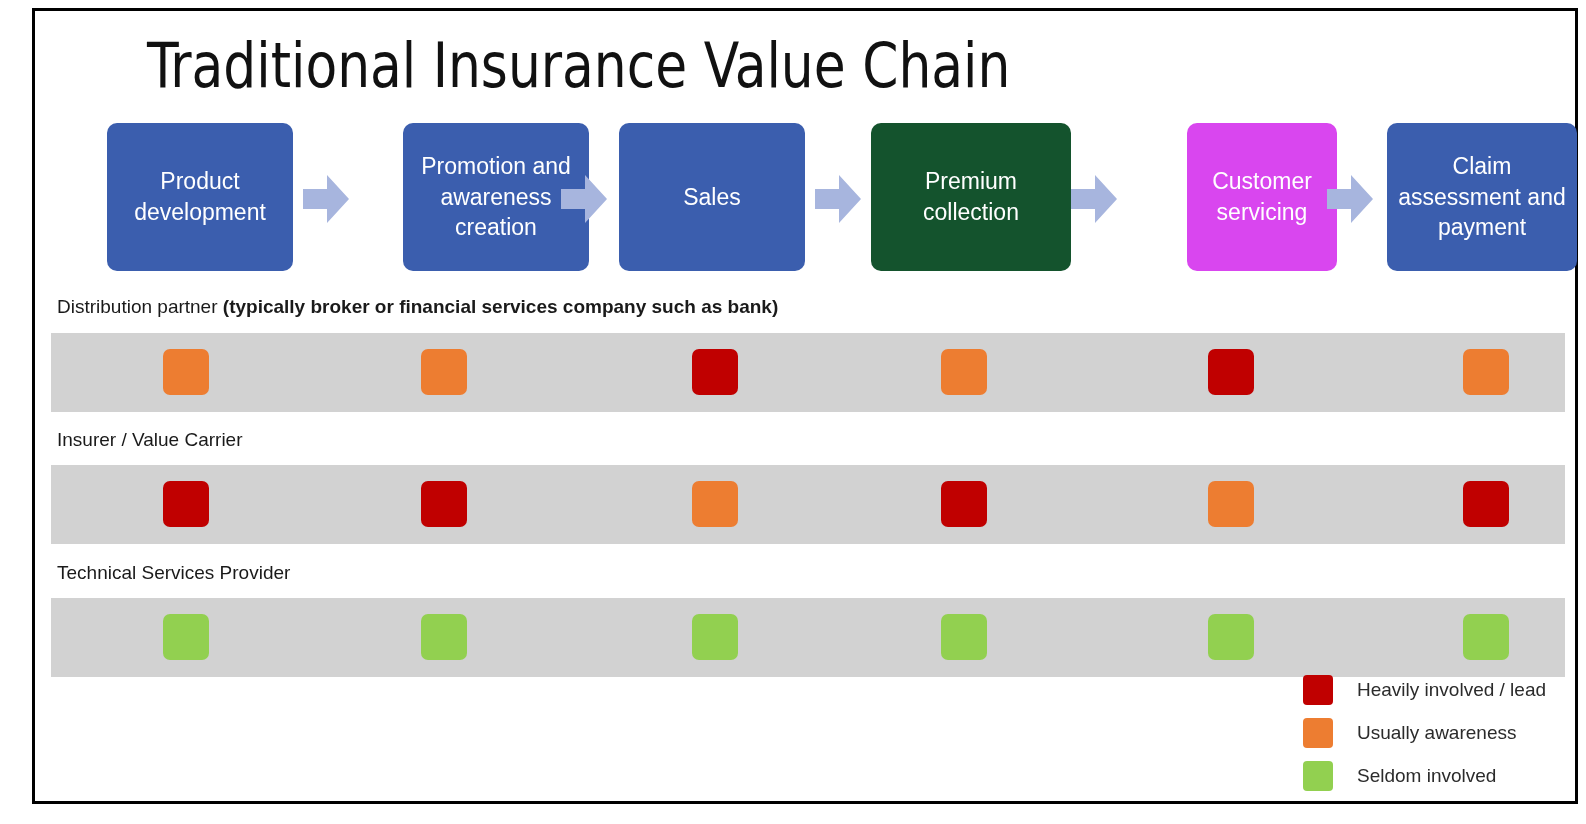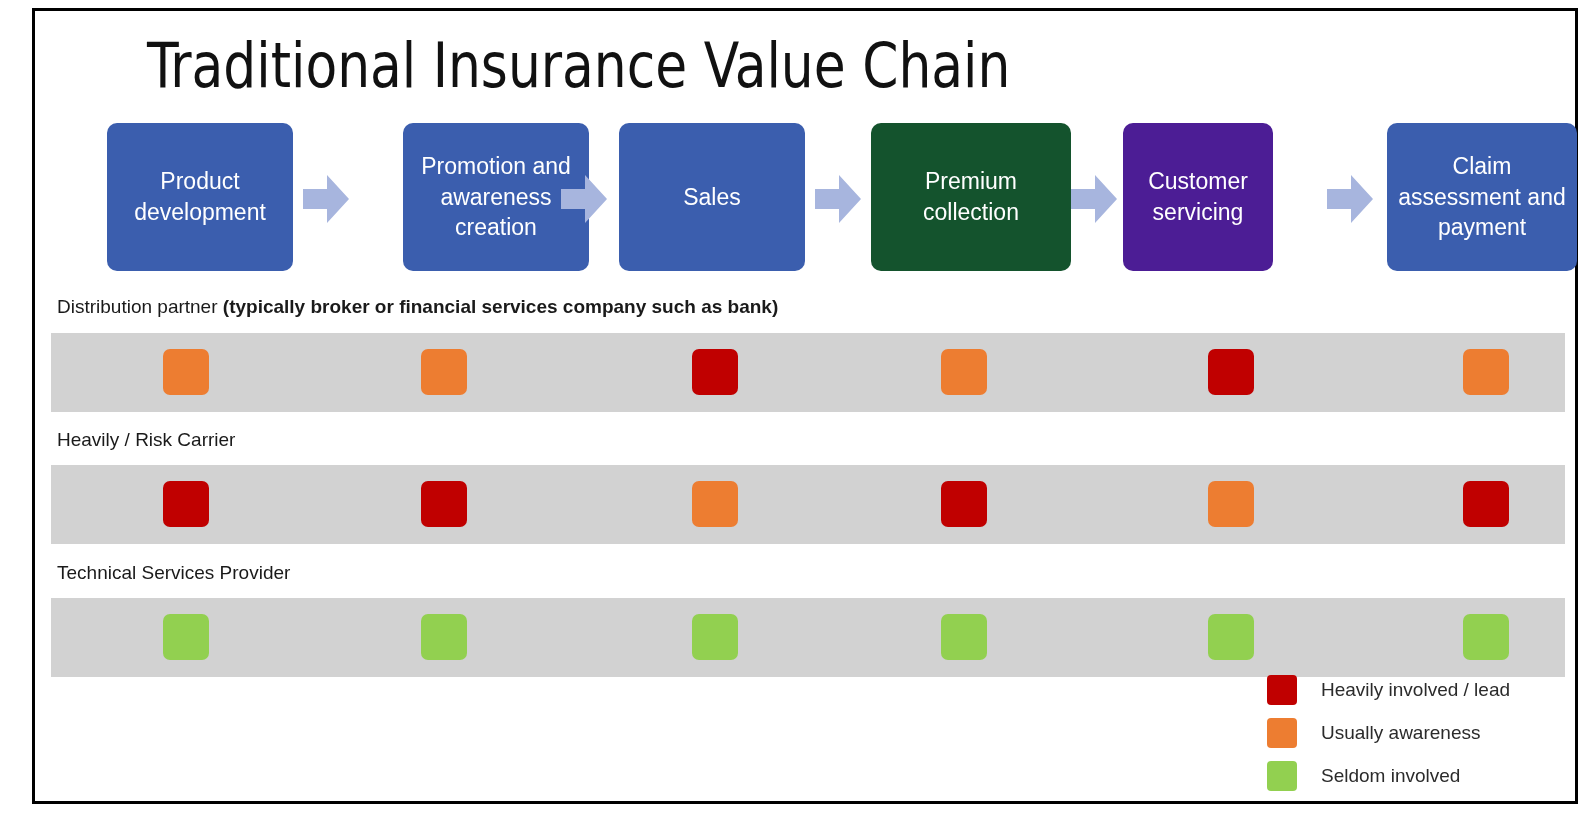--- a/index.html
+++ b/index.html
@@ -104,20 +104,21 @@
   
   #legend {
     position: absolute;
     left: 1232px;
     top: 660px;
     width: 290px;
   }
   .legend-row {
     position: relative;
     height: 43px;
+    margin-left: 36px;
   }
   .legend-swatch {
     position: absolute;
     left: 0;
     top: 4px;
     width: 30px;
     height: 30px;
     border-radius: 4px;
   }
   .legend-label {
@@ -144,21 +145,21 @@
       </div>
       <div class="proc-box" style="left: 292px; width: 186px; background: rgb(59, 94, 174); margin-left: 40px;">
         <span>Promotion and awareness creation</span>
       </div>
       <div class="proc-box" style="left: 548px; width: 186px; background: rgb(59, 94, 174);">
         <span>Sales</span>
       </div>
       <div class="proc-box" style="left: 800px; width: 200px; background: #14532d;">
         <span>Premium collection</span>
       </div>
-      <div class="proc-box" style="left: 1052px; width: 150px; background: #4c1d95;">
+      <div class="proc-box" style="left: 1116px; width: 150px; background: #d946ef;">
         <span>Customer servicing</span>
       </div>
       <div class="proc-box" style="left: 1316px; width: 190px; background: rgb(59, 94, 174);">
         <span>Claim assessment and payment</span>
       </div>
       <div class="proc-arrow" style="left: 232px; top: 50px;"><svg viewBox="0 0 46 52" width="46" height="52">
           <path d="M0,16 L24,16 L24,2 L46,26 L24,50 L24,36 L0,36 Z" fill="#A7B5DE"></path>
         </svg></div>
       <div class="proc-arrow" style="left: 490px; top: 50px;"><svg viewBox="0 0 46 52" width="46" height="52">
           <path d="M0,16 L24,16 L24,2 L46,26 L24,50 L24,36 L0,36 Z" fill="#A7B5DE"></path>
@@ -177,21 +178,21 @@
   <div id="rows-container">
       <div class="row-label" style="top: 285px;"><b>Distribution partner</b><span class="note"> (typically broker or financial services company such as bank)</span></div>
       <div class="band" style="top: 322px; background: rgb(210, 210, 210);">
         <div class="swatch" style="left: 112px; background: rgb(237, 125, 49);"></div>
         <div class="swatch" style="left: 370px; background: rgb(237, 125, 49);"></div>
         <div class="swatch" style="left: 641px; background: rgb(192, 0, 0);"></div>
         <div class="swatch" style="left: 890px; background: rgb(237, 125, 49);"></div>
         <div class="swatch" style="left: 1157px; background: rgb(192, 0, 0);"></div>
         <div class="swatch" style="left: 1412px; background: rgb(237, 125, 49);"></div>
       </div>
-      <div class="row-label" style="top: 418px;"><b>Heavily / Risk Carrier</b></div>
+      <div class="row-label" style="top: 418px;"><b>Insurer / Value Carrier</b></div>
       <div class="band" style="top: 454px; background: rgb(210, 210, 210);">
         <div class="swatch" style="left: 112px; background: rgb(192, 0, 0);"></div>
         <div class="swatch" style="left: 370px; background: rgb(192, 0, 0);"></div>
         <div class="swatch" style="left: 641px; background: rgb(237, 125, 49);"></div>
         <div class="swatch" style="left: 890px; background: rgb(192, 0, 0);"></div>
         <div class="swatch" style="left: 1157px; background: rgb(237, 125, 49);"></div>
         <div class="swatch" style="left: 1412px; background: rgb(192, 0, 0);"></div>
       </div>
       <div class="row-label" style="top: 551px;"><b>Technical Services Provider</b></div>
       <div class="band" style="top: 587px; background: rgb(210, 210, 210);">

